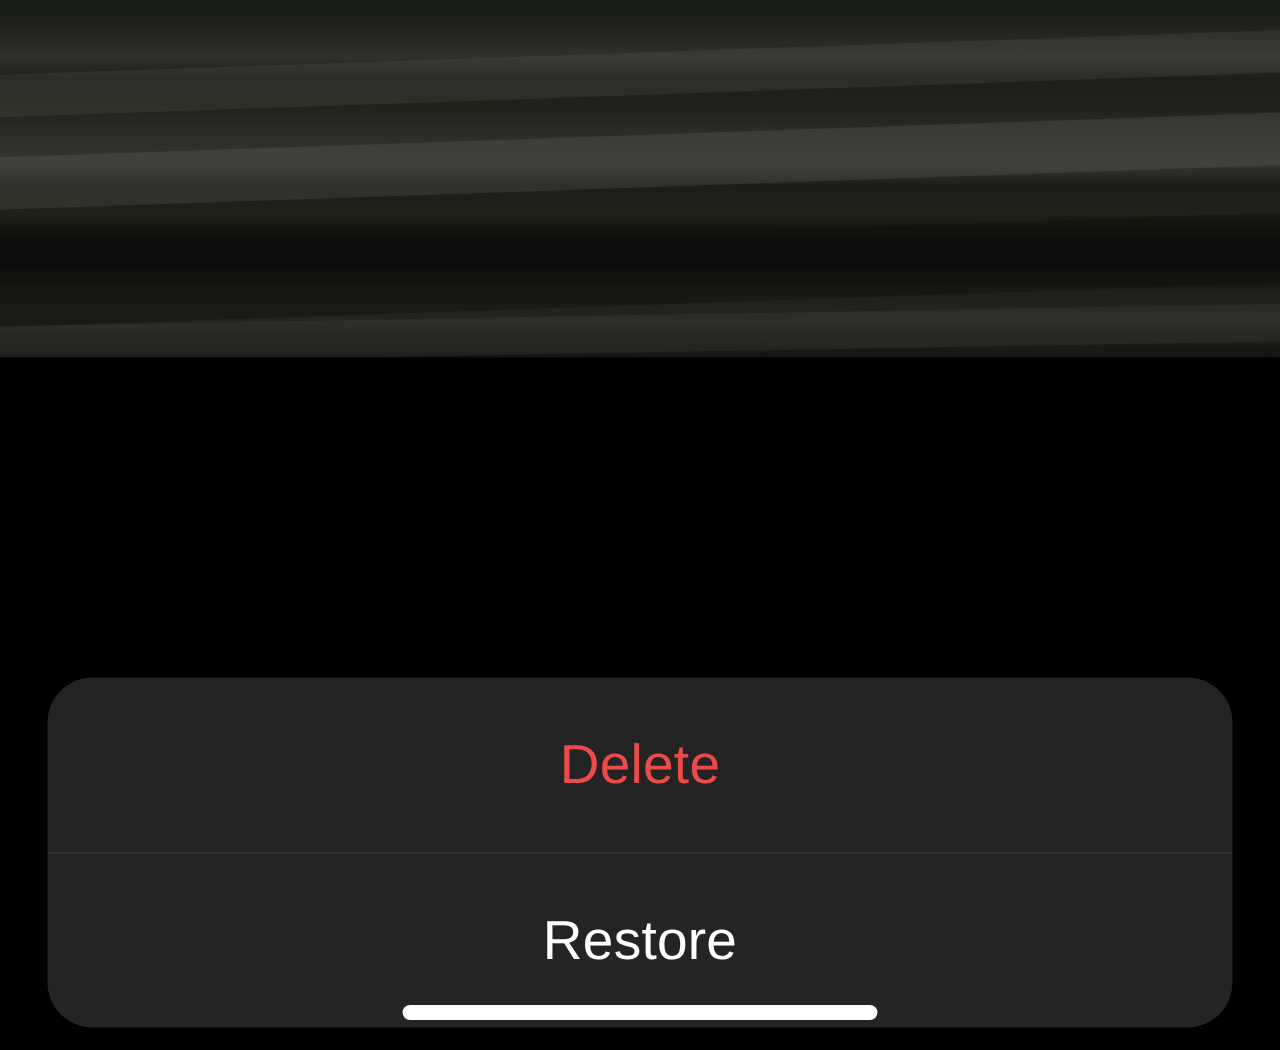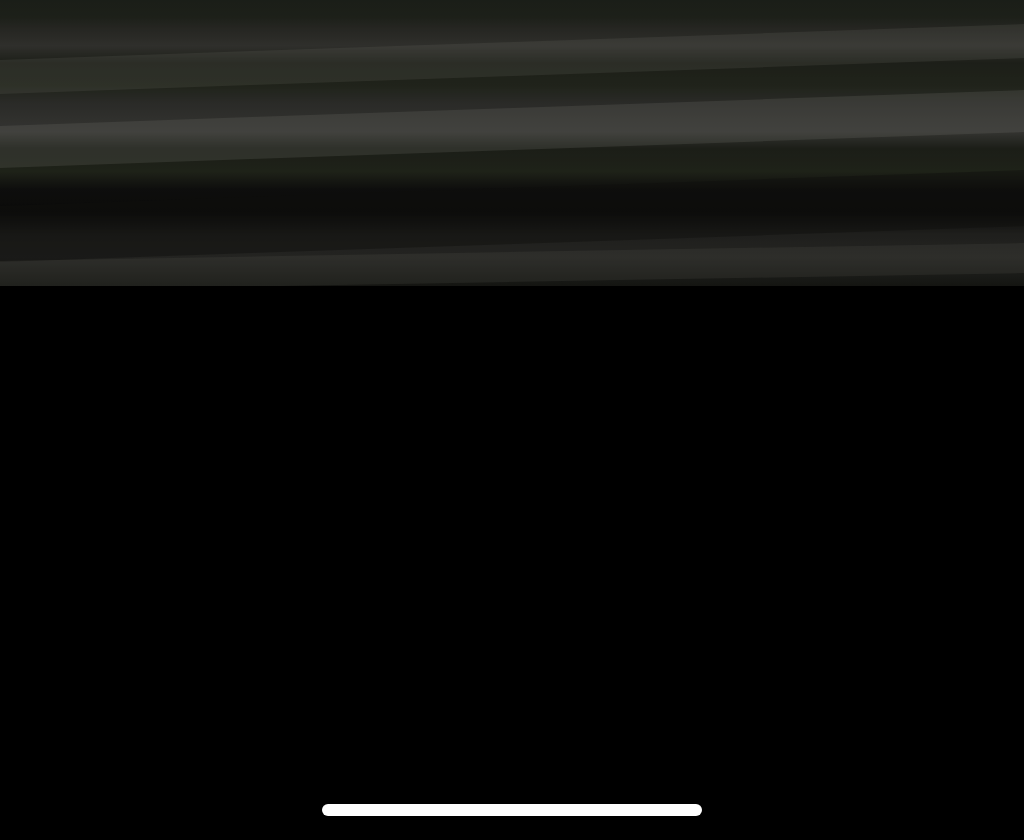--- a/index.html
+++ b/index.html
@@ -89,16 +89,18 @@
   <div class="stripe s1"></div>
   <div class="stripe s2"></div>
   <div class="stripe s3"></div>
   <div class="stripe s4"></div>
 </div>
 
 <div class="black-panel"></div>
 
 <div class="action-sheet">
   <div class="sheet-group">
+    <button class="sheet-button destructive">Delete</button>
+    <button class="sheet-button">Restore</button>
   </div>
 </div>
 
 <div class="home-indicator"></div>
 
 </body></html>

